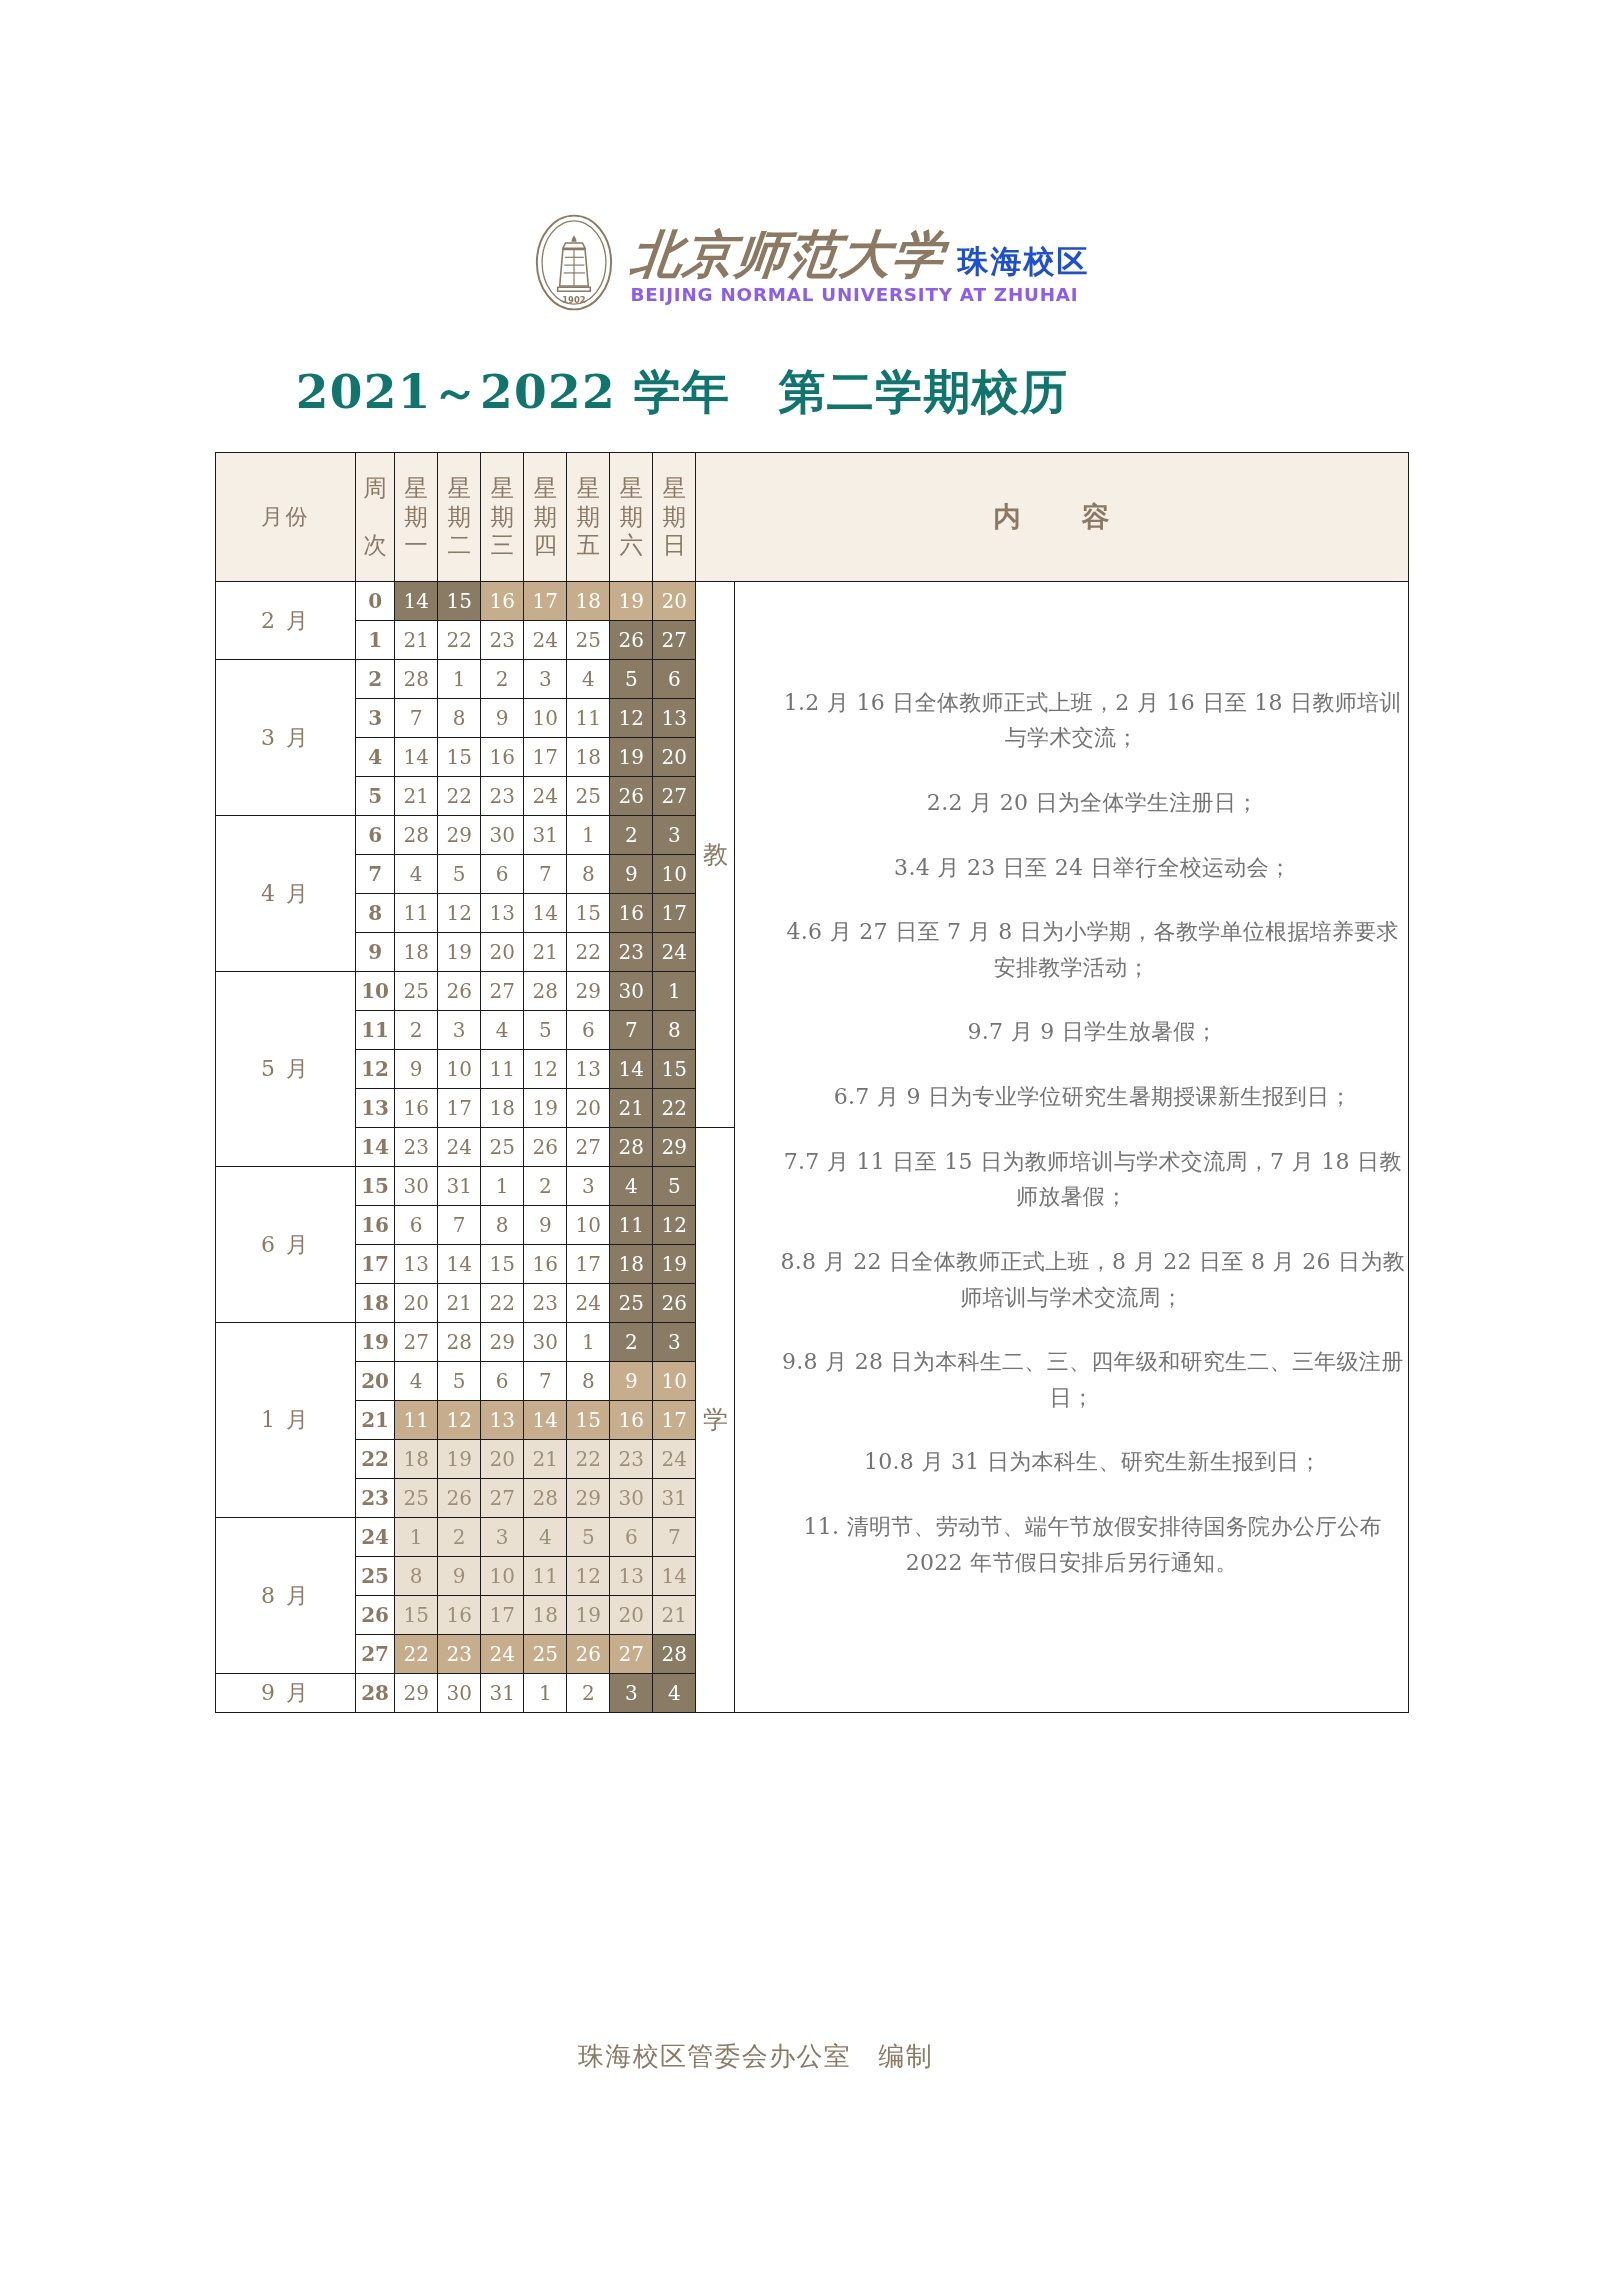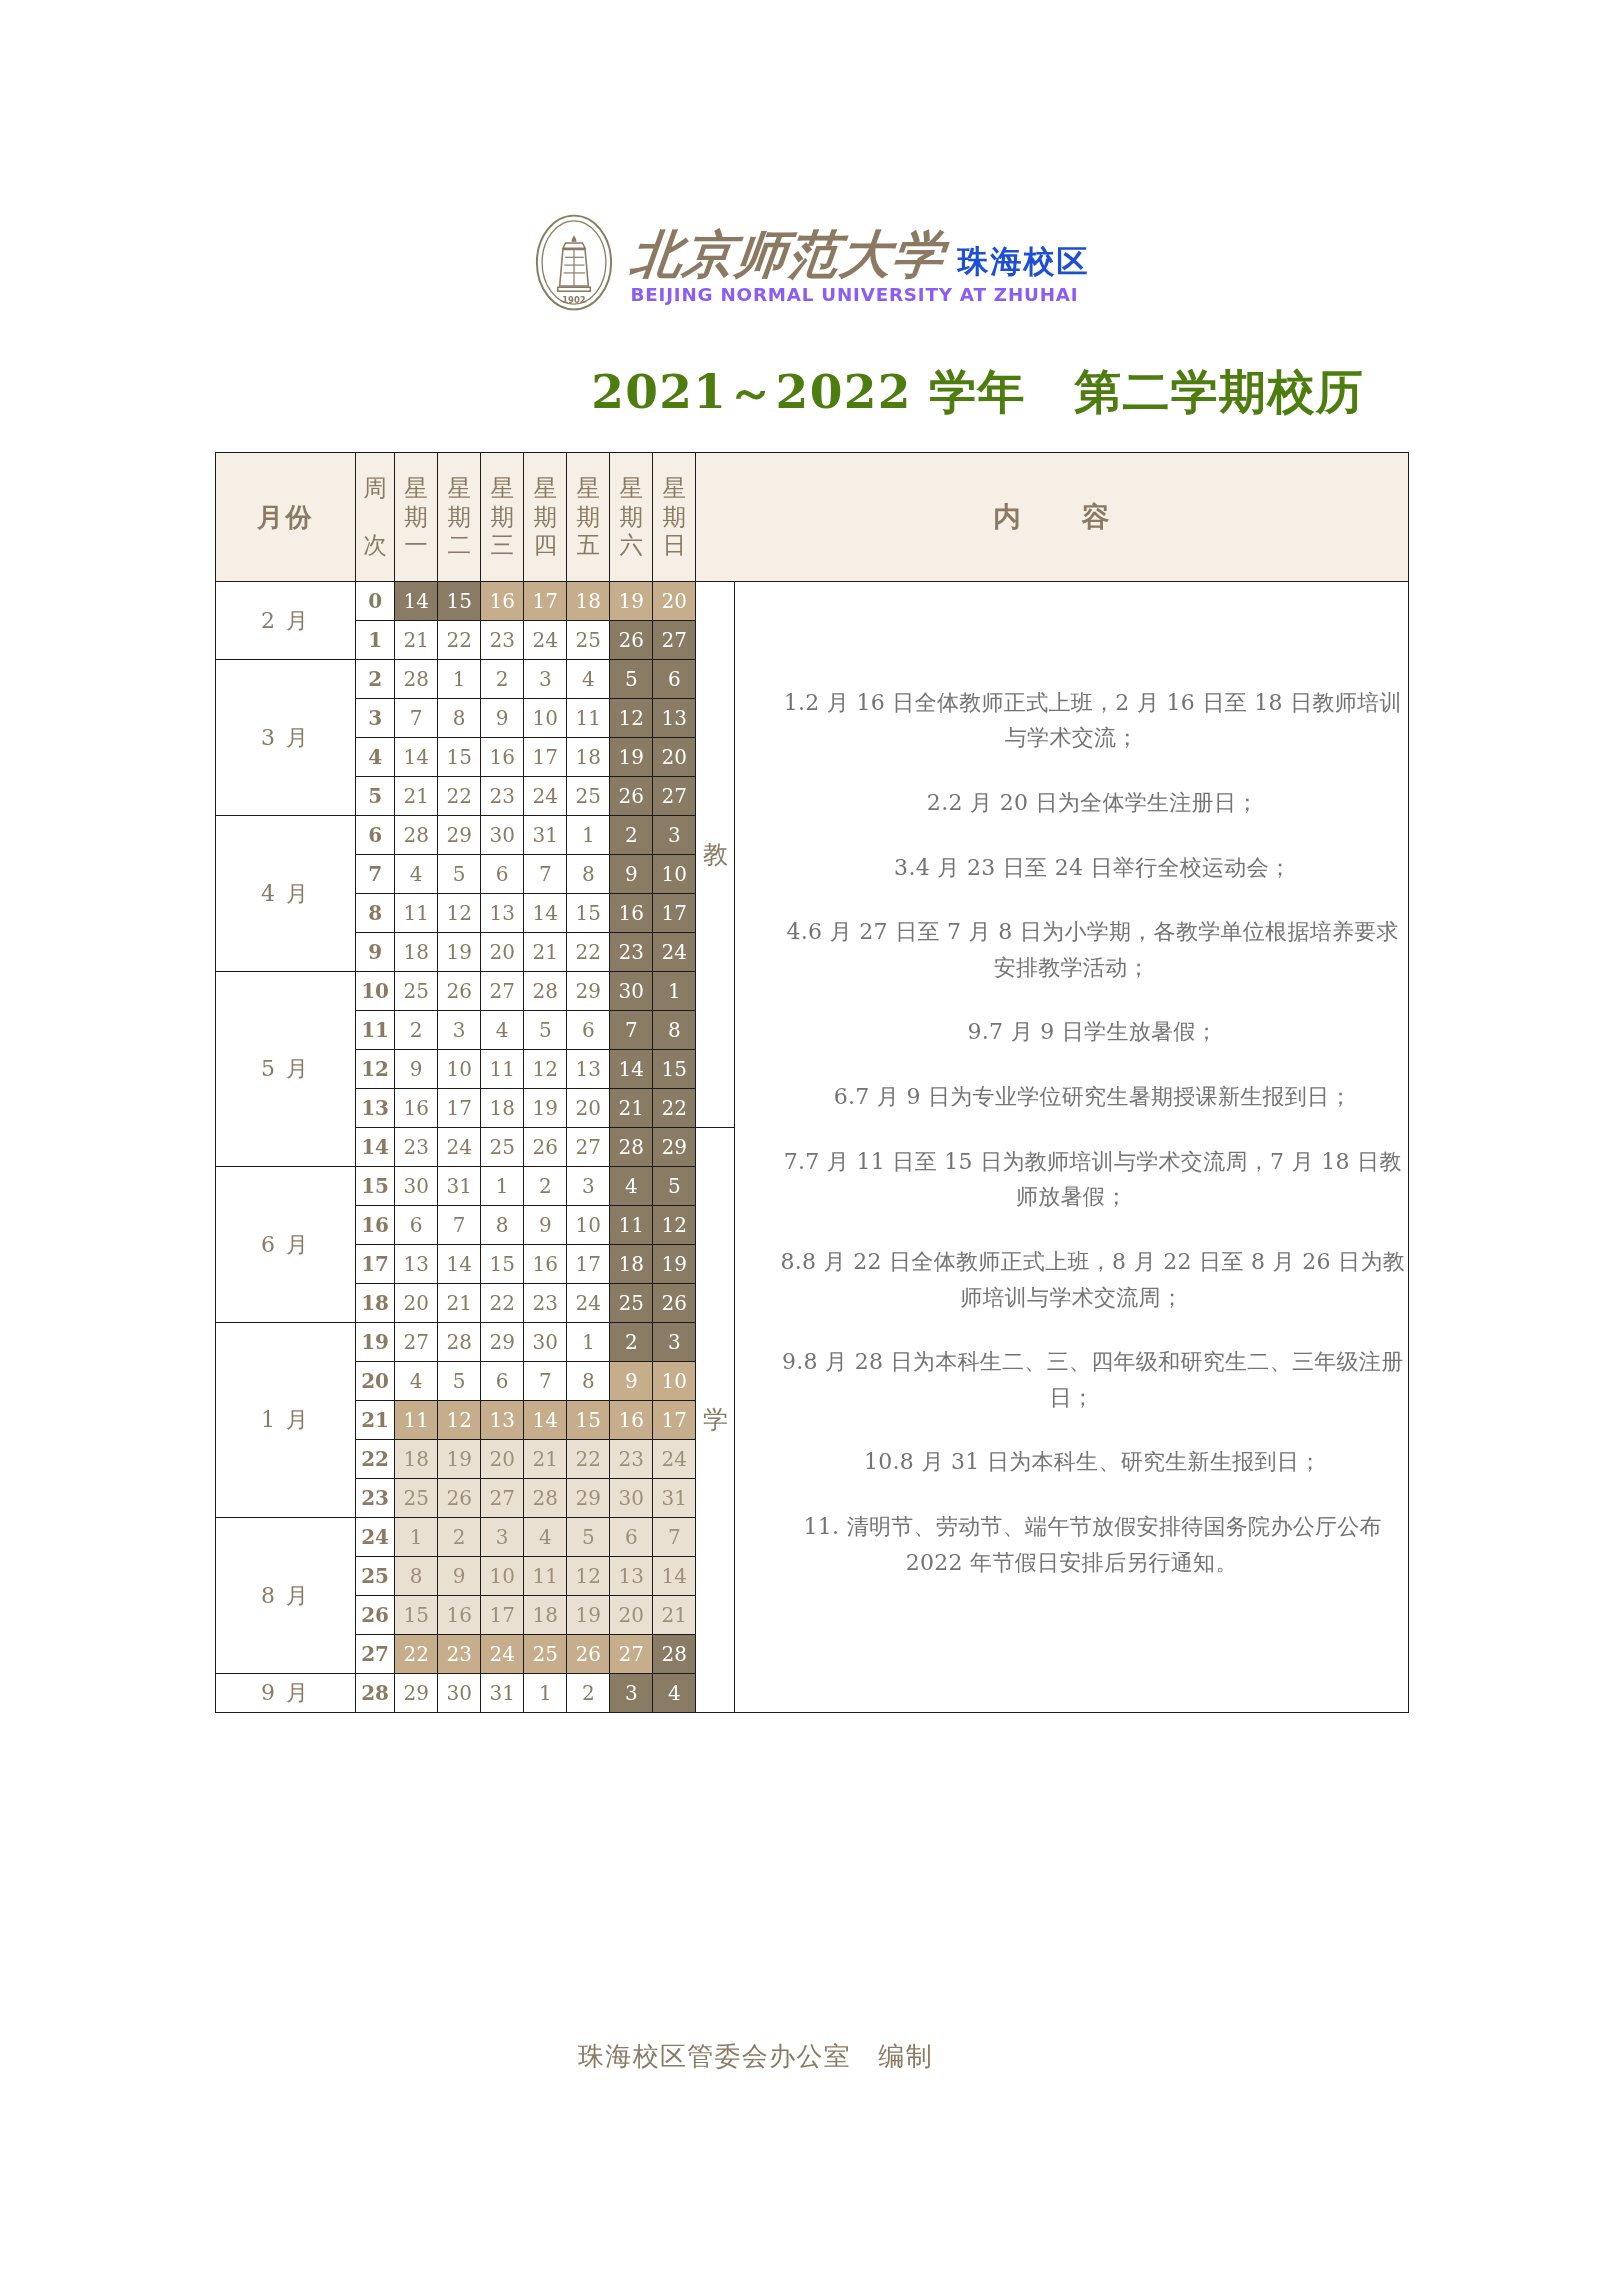--- a/index.html
+++ b/index.html
@@ -32,37 +32,37 @@
     font-size:31px;line-height:1;color:#1d4ed8;font-weight:bold;
     letter-spacing:2px;padding-bottom:3.3px;margin-top:37px;
   }
   .en-line{
     font-family:"DejaVu Sans","Liberation Sans",sans-serif;
     font-size:18.3px;color:#8b5cf6;font-weight:bold;letter-spacing:0.8px;
     margin-top:1.3px;
   }
   
   #doc-title{
-    position:absolute;left:0;top:361px;width:1364px;text-align:right;
+    position:absolute;left:0;top:361px;width:1364px;text-align:center;
     font-family:"DejaVu Serif","Liberation Serif",serif;
-    font-size:47px;font-weight:bold;color:#4d7c0f;
+    font-size:47px;font-weight:bold;color:#0f766e;
     letter-spacing:1.3px;white-space:pre;
   }
   
   #cal-wrap{position:absolute;left:215px;top:452px;width:1194px;}
   table.cal{border-collapse:collapse;width:1194px;table-layout:fixed;}
   table.cal td,table.cal th{
     border:1.3px solid #1a1a1a;
     padding:0;margin:0;
     text-align:center;vertical-align:middle;
     color:#8a7a63;
     font-family:"DejaVu Serif","Liberation Serif",serif;
   }
   .hdr{background:#f6efe6;height:128px;}
-  .hdr-month{font-size:26px;font-weight:bold;letter-spacing:2.6px;}
+  .hdr-month{font-size:22px;font-weight:normal;letter-spacing:2.6px;}
   .hdr-vert{
     font-size:23.6px;line-height:1.22;font-weight:normal;
     writing-mode:horizontal-tb;
     padding:5.2px 0;
   }
   .hdr-vert span{display:block;}
   .hdr-content{font-size:27.5px;letter-spacing:2px;white-space:pre;}
   col.c-month{width:140px;}
   col.c-week{width:39px;}
   col.c-day{width:43px;}

